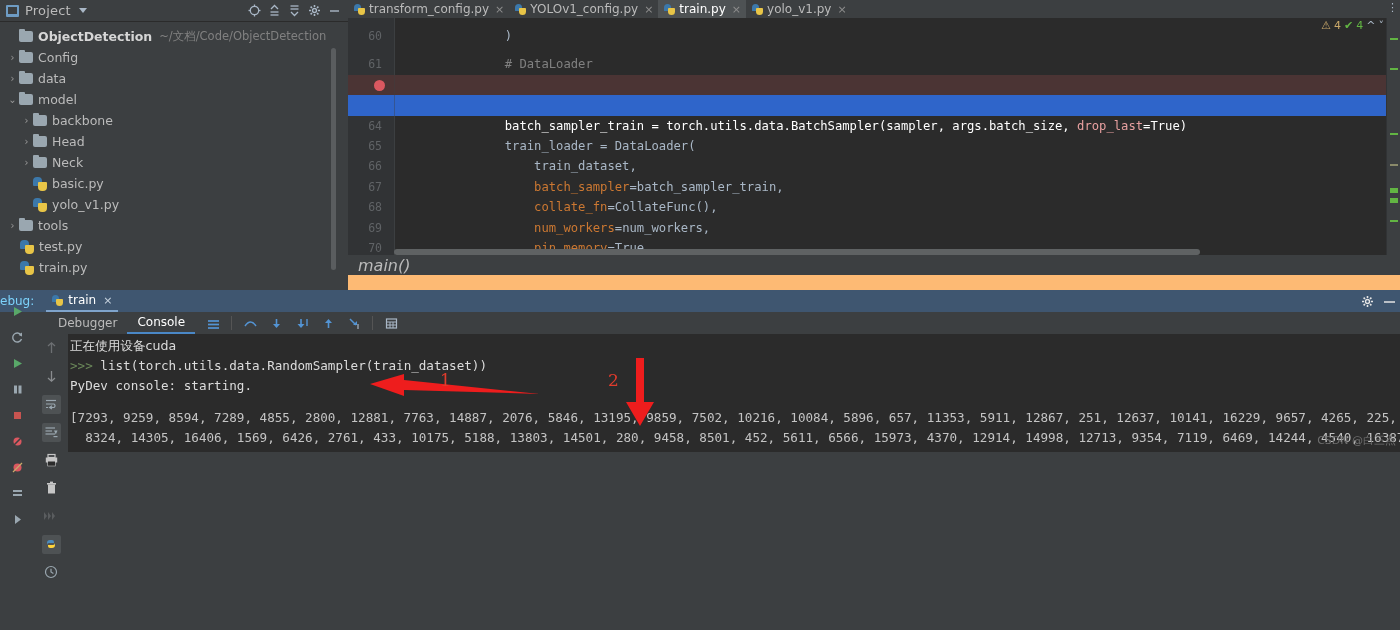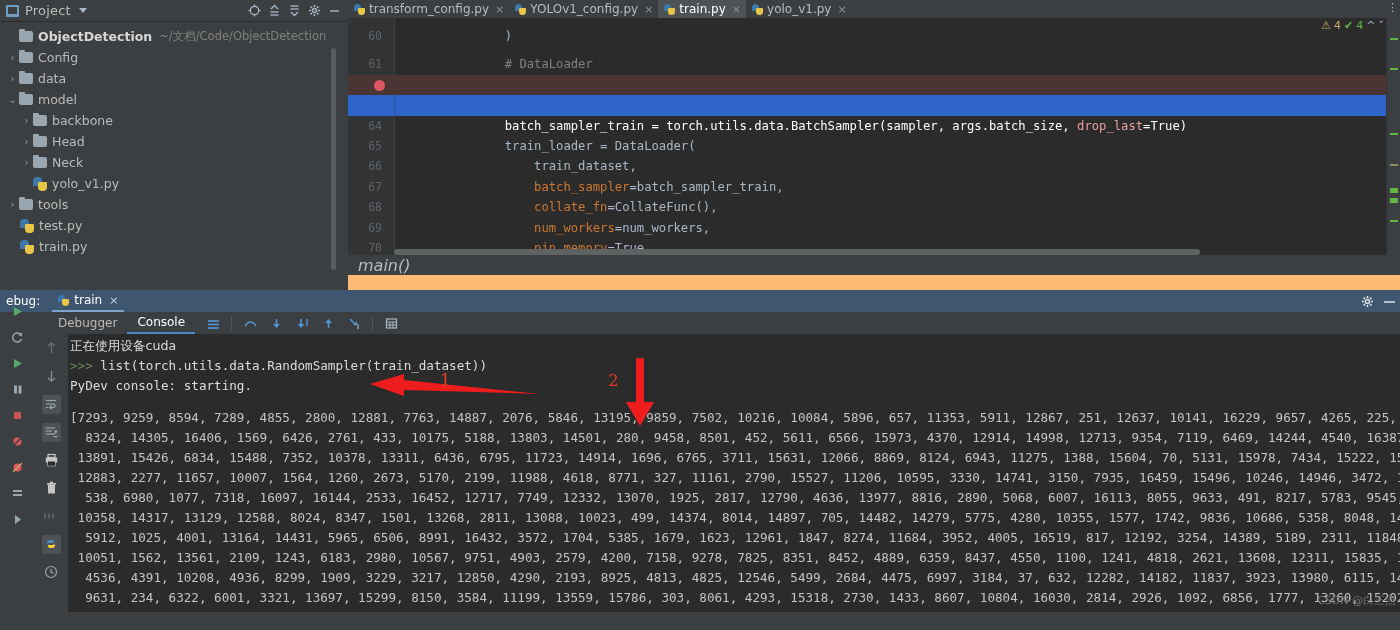--- a/index.html
+++ b/index.html
@@ -2,21 +2,21 @@
 <html><head>
 <meta charset="utf-8">
 <style>
   * { box-sizing: border-box; margin: 0; padding: 0; }
   html, body {
     width: 1400px; height: 630px;
     background: #3c3f41;
     font-family: "DejaVu Sans", sans-serif;
     overflow: hidden;
   }
-  .app { position: relative; width: 1400px; height: 612px; }
+  .app { position: relative; width: 1400px; height: 452px; }
 
   
   .project-panel {
     position: absolute; left: 0; top: 0; width: 348px; height: 290px;
     background: #3c3f41;
   }
   .project-header {
     height: 22px; background: #3c3f41; display: flex; align-items: center;
     padding: 0 4px 0 6px; border-bottom: 1px solid #2b2b2b;
   }
@@ -172,21 +172,21 @@
     background: #3c3f41; display: flex; align-items: center;
     padding-left: 10px; font-size: 16px; color: #bbbbbb; font-style: italic;
   }
 
   
   .debug-bar {
     position: absolute; left: 0; top: 290px; right: 0; height: 22px;
     background: #3f5670; display: flex; align-items: center;
     padding-left: 0px; font-size: 12px; color: #d6d6d6;
   }
-  .debug-bar .dlabel { padding-left: 6px; color:#ffffff; }
+  .debug-bar .dlabel { padding-left: 0px; color:#7dd3fc; }
   .debug-run-tab {
     display:flex; align-items:center; margin-left: 12px; padding: 0 6px;
     border-bottom: 2px solid #7fa4cc; height: 22px; color:#ffffff;
   }
   .debug-run-tab .py-ico { width:11px;height:11px;margin-right:5px;flex:0 0 11px;}
   .debug-run-tab .py-ico::before{width:7px;height:7px;}
   .debug-run-tab .py-ico::after{width:7px;height:7px;}
   .debug-run-tab .x { margin-left:7px; color:#c6d2de; font-size:11px;}
   .db-spacer{flex:1;}
   .db-btn{width:22px;height:22px;display:flex;align-items:center;justify-content:center;color:#dcdcdc;}
@@ -352,20 +352,24 @@
         <span class="folder-ico"></span>
         <span class="label">Head</span>
       </div>
 
       <div class="tree-row" style="padding-left:20px;">
         <span class="arrow">›</span>
         <span class="folder-ico"></span>
         <span class="label">Neck</span>
       </div>
 
+      <div class="tree-row" style="padding-left:33px;">
+        <span class="py-ico"></span>
+        <span class="label">basic.py</span>
+      </div>
 
 
       <div class="tree-row" style="padding-left:33px;">
         <span class="py-ico"></span>
         <span class="label">yolo_v1.py</span>
       </div>
 
       <div class="tree-row" style="padding-left:6px;">
         <span class="arrow">›</span>
         <span class="folder-ico"></span>

